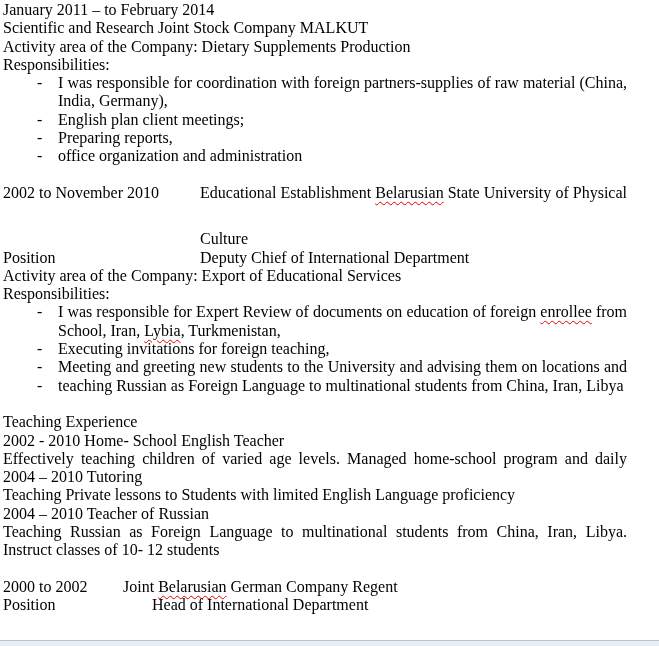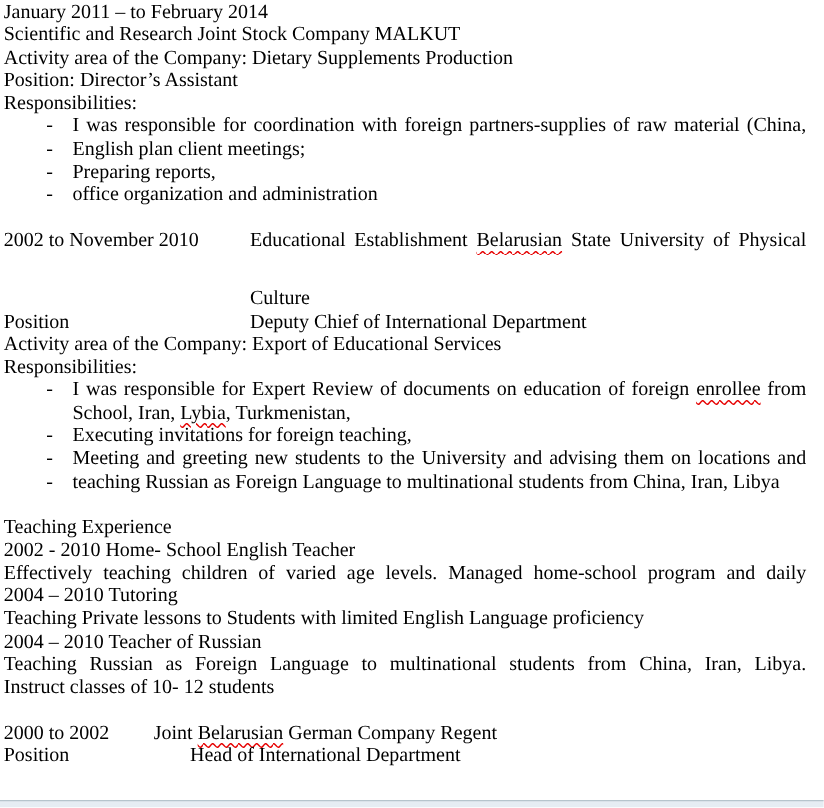--- a/index.html
+++ b/index.html
@@ -6,21 +6,21 @@
   body {
     width: 659px; height: 646px;
     background: #ffffff;
     overflow: hidden;
     position: relative;
     font-family: "Liberation Serif", "DejaVu Serif", serif;
     font-size: 16px;
     color: #000000;
   }
   .page {
-    padding: 1px 14px 0 3px;
+    padding: 1px 32px 0 3px;
     line-height: 18.3px;
   }
   .ln { white-space: nowrap; }
   .just {
     white-space: normal;
     text-align: justify;
     text-align-last: justify;
   }
   .li { position: relative; padding-left: 55px; }
   .li .mk { position: absolute; left: 34px; top: 0; }
@@ -50,26 +50,26 @@
   }
 </style>
 </head>
 <body>
 
 <div class="page">
 
   <div class="ln">January 2011 – to February 2014</div>
   <div class="ln">Scientific and Research Joint Stock Company MALKUT</div>
   <div class="ln">Activity area of the Company: Dietary Supplements Production</div>
-  <div class="ln">Position: Director’s Assistant</div>
   <div class="ln">Responsibilities:</div>
 
   <div class="ln li just">
     <span class="mk">-</span><span>I was responsible for coordination with foreign partners-supplies of raw material (China,</span>
   </div>
+  <div class="ln cont">India, Germany),</div>
   <div class="ln li">
     <span class="mk">-</span><span>English plan client meetings;</span>
   </div>
   <div class="ln li">
     <span class="mk">-</span><span>Preparing reports,</span>
   </div>
   <div class="ln li">
     <span class="mk">-</span><span>office organization and administration</span>
   </div>
 

